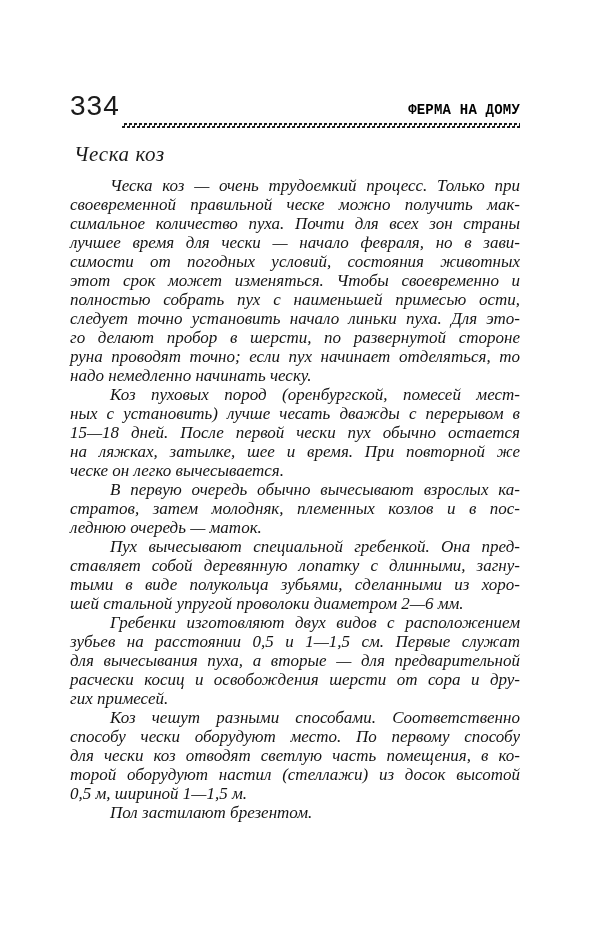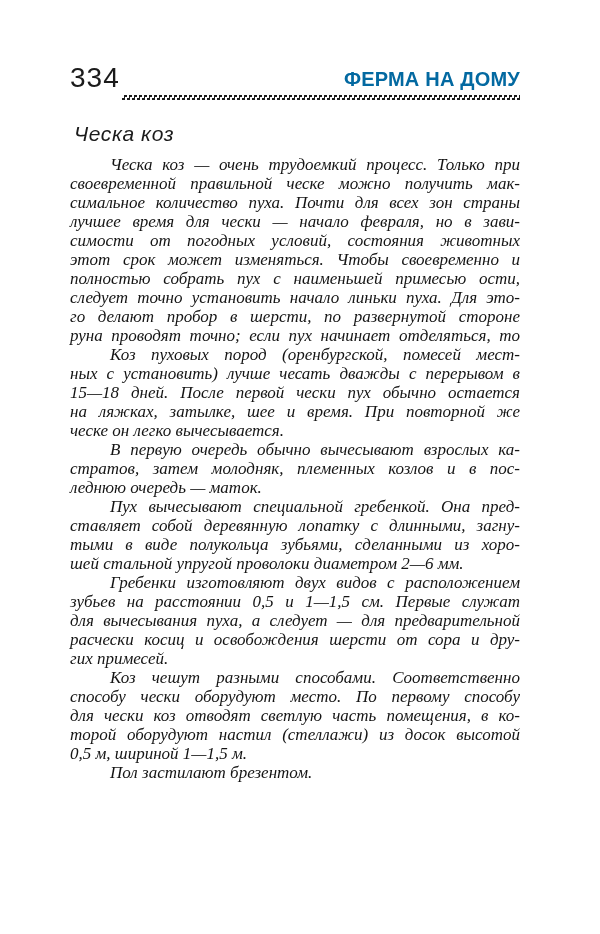--- a/index.html
+++ b/index.html
@@ -15,50 +15,51 @@
     background: #ffffff;
     padding: 64px 80px 0 70px;
     overflow: hidden;
   }
   
   .header {
     display: flex;
     justify-content: space-between;
     align-items: flex-end;
     height: 28px;
+    margin-top: 28px;
   }
   .page-num {
     font-family: "Liberation Sans", sans-serif;
     font-weight: 400;
     font-size: 28px;
     line-height: 1;
     letter-spacing: 1px;
     color: #1b1b1b;
   }
   .running-title {
-    font-family: Liberation Sans, sans-serif;
+    font-family: Liberation Mono, monospace;
     font-weight: 700;
-    font-size: 20px;
+    font-size: 14px;
     line-height: 1;
     letter-spacing: 0.2px;
-    color: #0369a1;
+    color: #000000;
     padding-bottom: 3px;
   }
   
   .header-rule {
     height: 5px;
     margin-left: 52px;
     margin-top: 3px;
     background-image: conic-gradient(#1c1c1c 25%, #ffffff 25% 50%, #1c1c1c 50% 75%, #ffffff 75%);
     background-size: 5px 5px;
   }
   
   .section-title {
-    margin: 21px 0 0 4px;
-    font-family: Liberation Sans, sans-serif;
+    margin: 14px 0 0 4px;
+    font-family: Liberation Serif, serif;
     font-style: italic;
     font-weight: 400;
     font-size: 21px;
     line-height: 25px;
     letter-spacing: 0.6px;
     color: #1b1b1b;
   }
   
   .body-text {
     margin-top: 9px;
@@ -93,20 +94,21 @@
         <div class="line first">Ческа коз — очень трудоемкий процесс. Только при</div>
         <div class="line">своевременной правильной ческе можно получить мак-</div>
         <div class="line">симальное количество пуха. Почти для всех зон страны</div>
         <div class="line">лучшее время для чески — начало февраля, но в зави-</div>
         <div class="line">симости от погодных условий, состояния животных</div>
         <div class="line">этот срок может изменяться. Чтобы своевременно и</div>
         <div class="line">полностью собрать пух с наименьшей примесью ости,</div>
         <div class="line">следует точно установить начало линьки пуха. Для это-</div>
         <div class="line">го делают пробор в шерсти, по развернутой стороне</div>
         <div class="line">руна проводят точно; если пух начинает отделяться, то</div>
+        <div class="line last">надо немедленно начинать ческу.</div>
       </div>
       <div class="paragraph">
         <div class="line first">Коз пуховых пород (оренбургской, помесей мест-</div>
         <div class="line">ных с установить) лучше чесать дважды с перерывом в</div>
         <div class="line">15—18 дней. После первой чески пух обычно остается</div>
         <div class="line">на ляжках, затылке, шее и время. При повторной же</div>
         <div class="line last">ческе он легко вычесывается.</div>
       </div>
       <div class="paragraph">
         <div class="line first">В первую очередь обычно вычесывают взрослых ка-</div>
@@ -115,21 +117,21 @@
       </div>
       <div class="paragraph">
         <div class="line first">Пух вычесывают специальной гребенкой. Она пред-</div>
         <div class="line">ставляет собой деревянную лопатку с длинными, загну-</div>
         <div class="line">тыми в виде полукольца зубьями, сделанными из хоро-</div>
         <div class="line last">шей стальной упругой проволоки диаметром 2—6 мм.</div>
       </div>
       <div class="paragraph">
         <div class="line first">Гребенки изготовляют двух видов с расположением</div>
         <div class="line">зубьев на расстоянии 0,5 и 1—1,5 см. Первые служат</div>
-        <div class="line">для вычесывания пуха, а следует — для предварительной</div>
+        <div class="line">для вычесывания пуха, а вторые — для предварительной</div>
         <div class="line">расчески косиц и освобождения шерсти от сора и дру-</div>
         <div class="line last">гих примесей.</div>
       </div>
       <div class="paragraph">
         <div class="line first">Коз чешут разными способами. Соответственно</div>
         <div class="line">способу чески оборудуют место. По первому способу</div>
         <div class="line">для чески коз отводят светлую часть помещения, в ко-</div>
         <div class="line">торой оборудуют настил (стеллажи) из досок высотой</div>
         <div class="line last">0,5 м, шириной 1—1,5 м.</div>
       </div>

